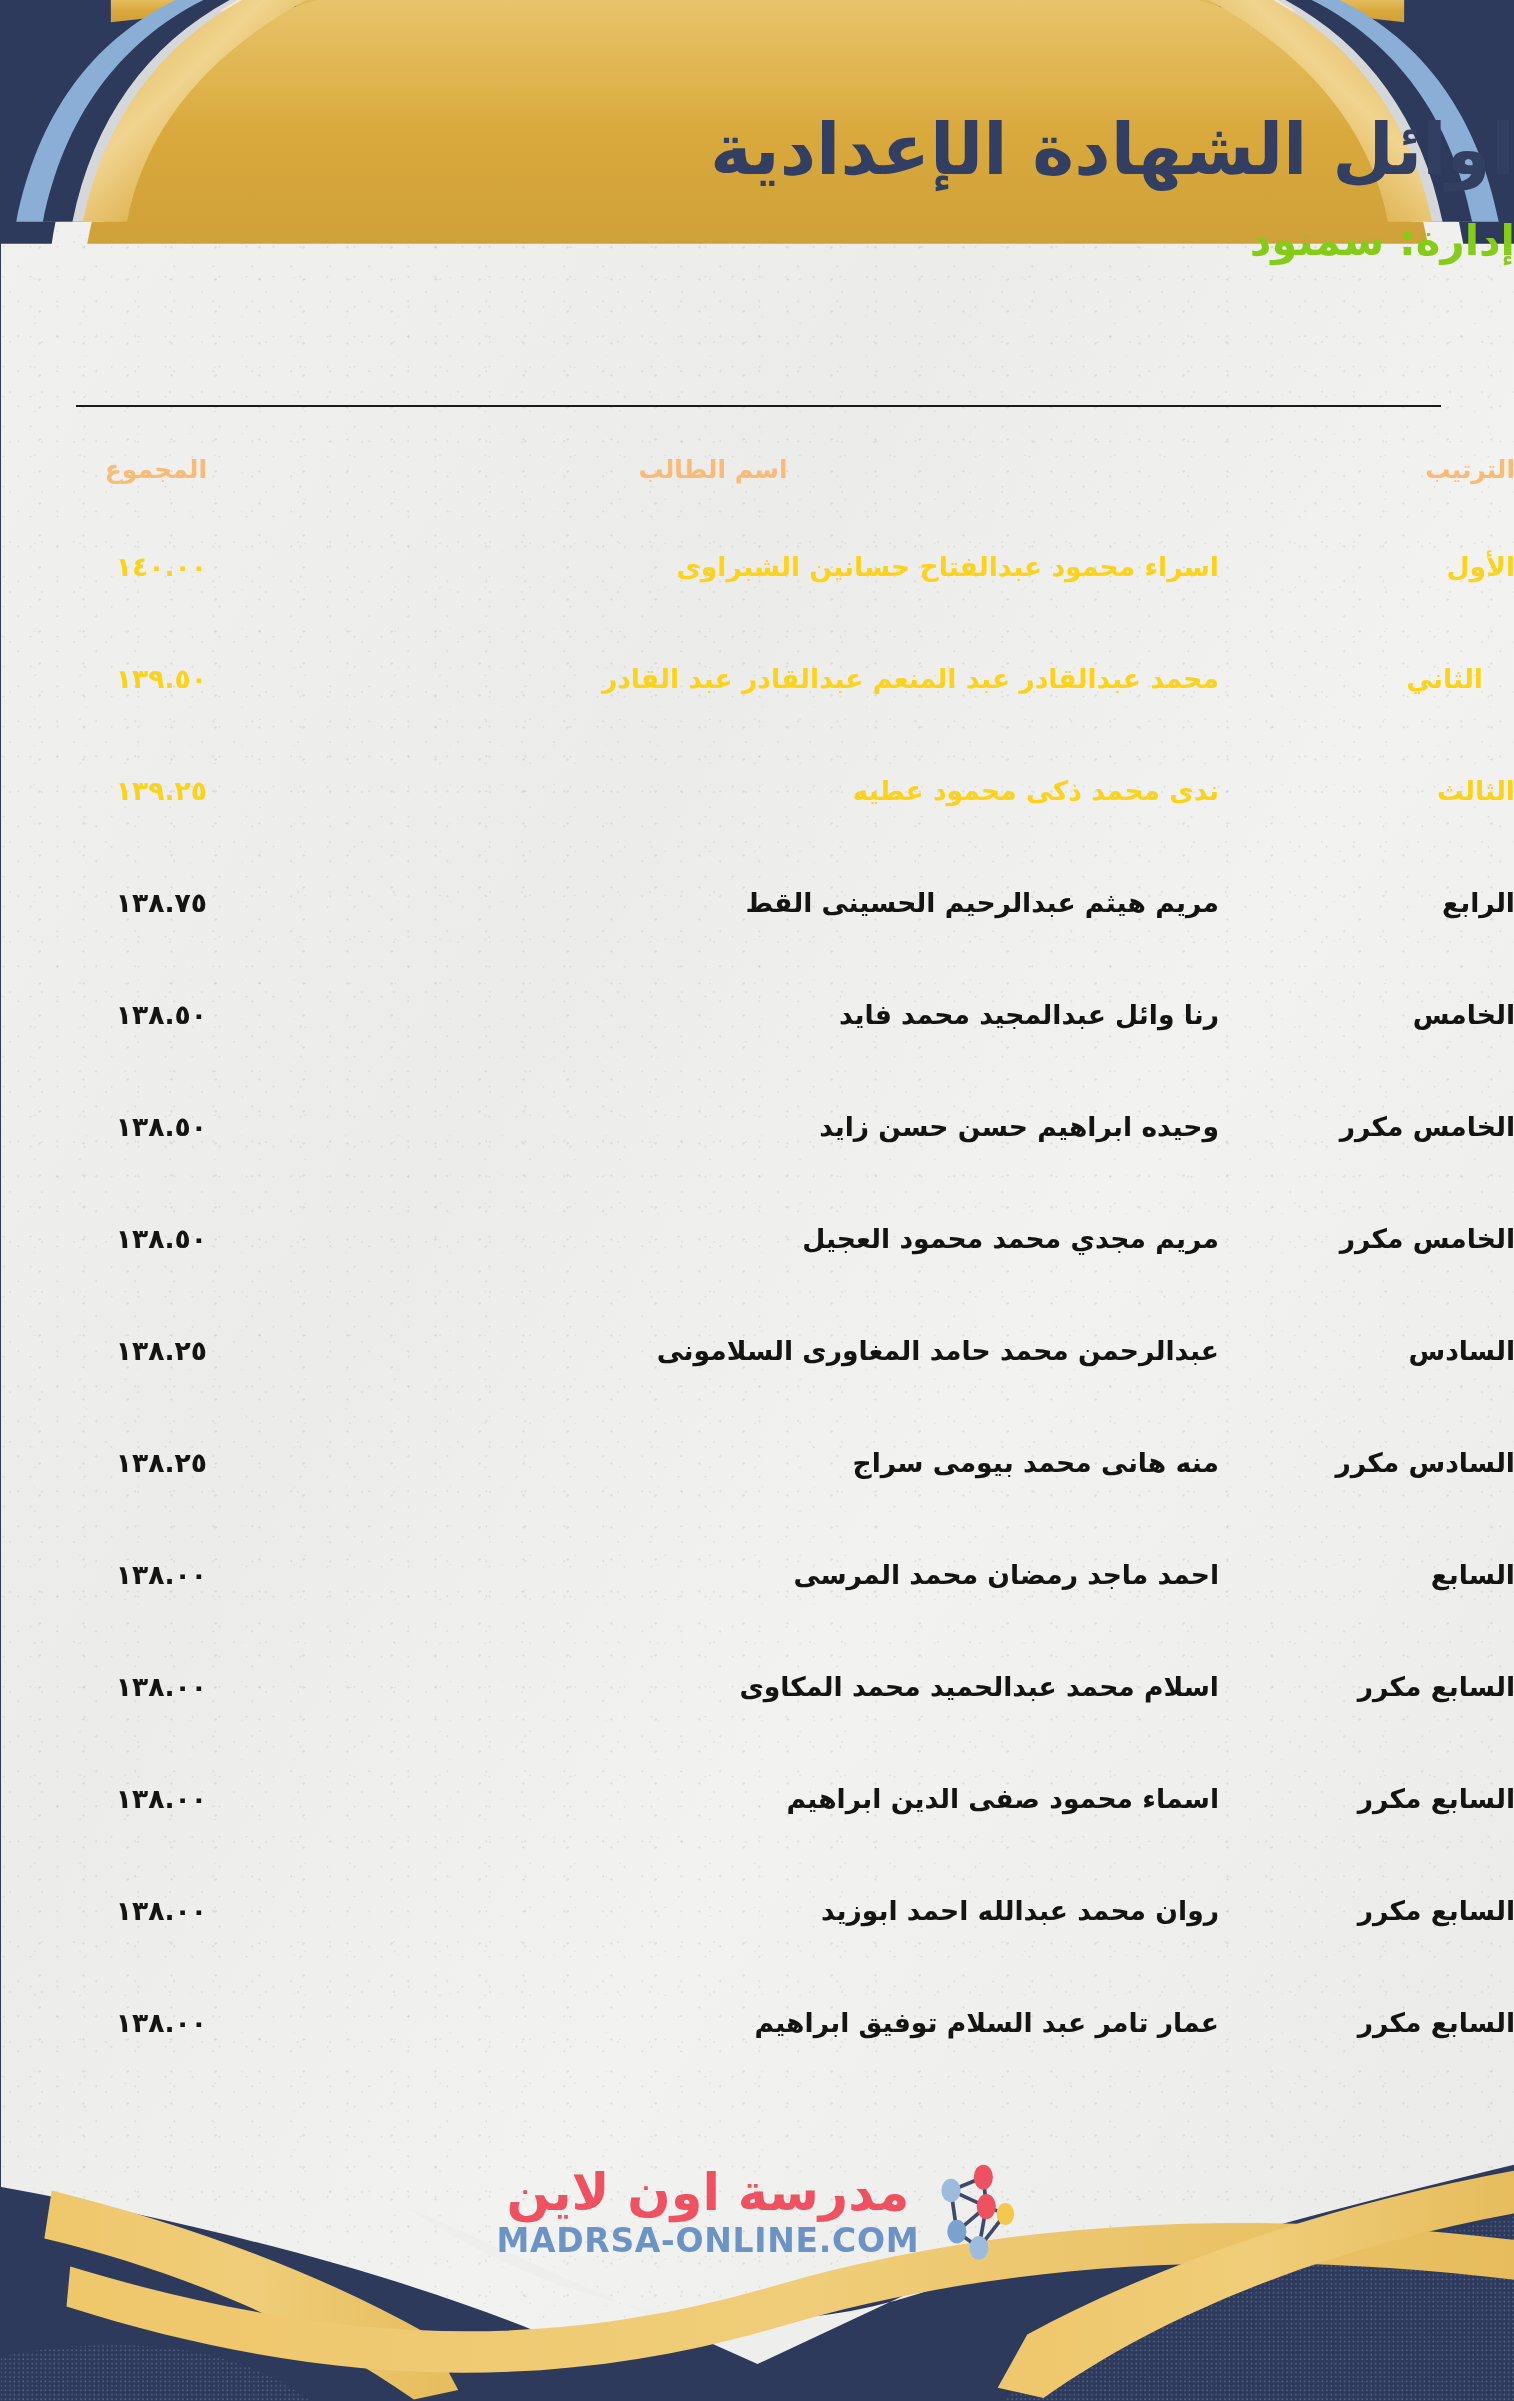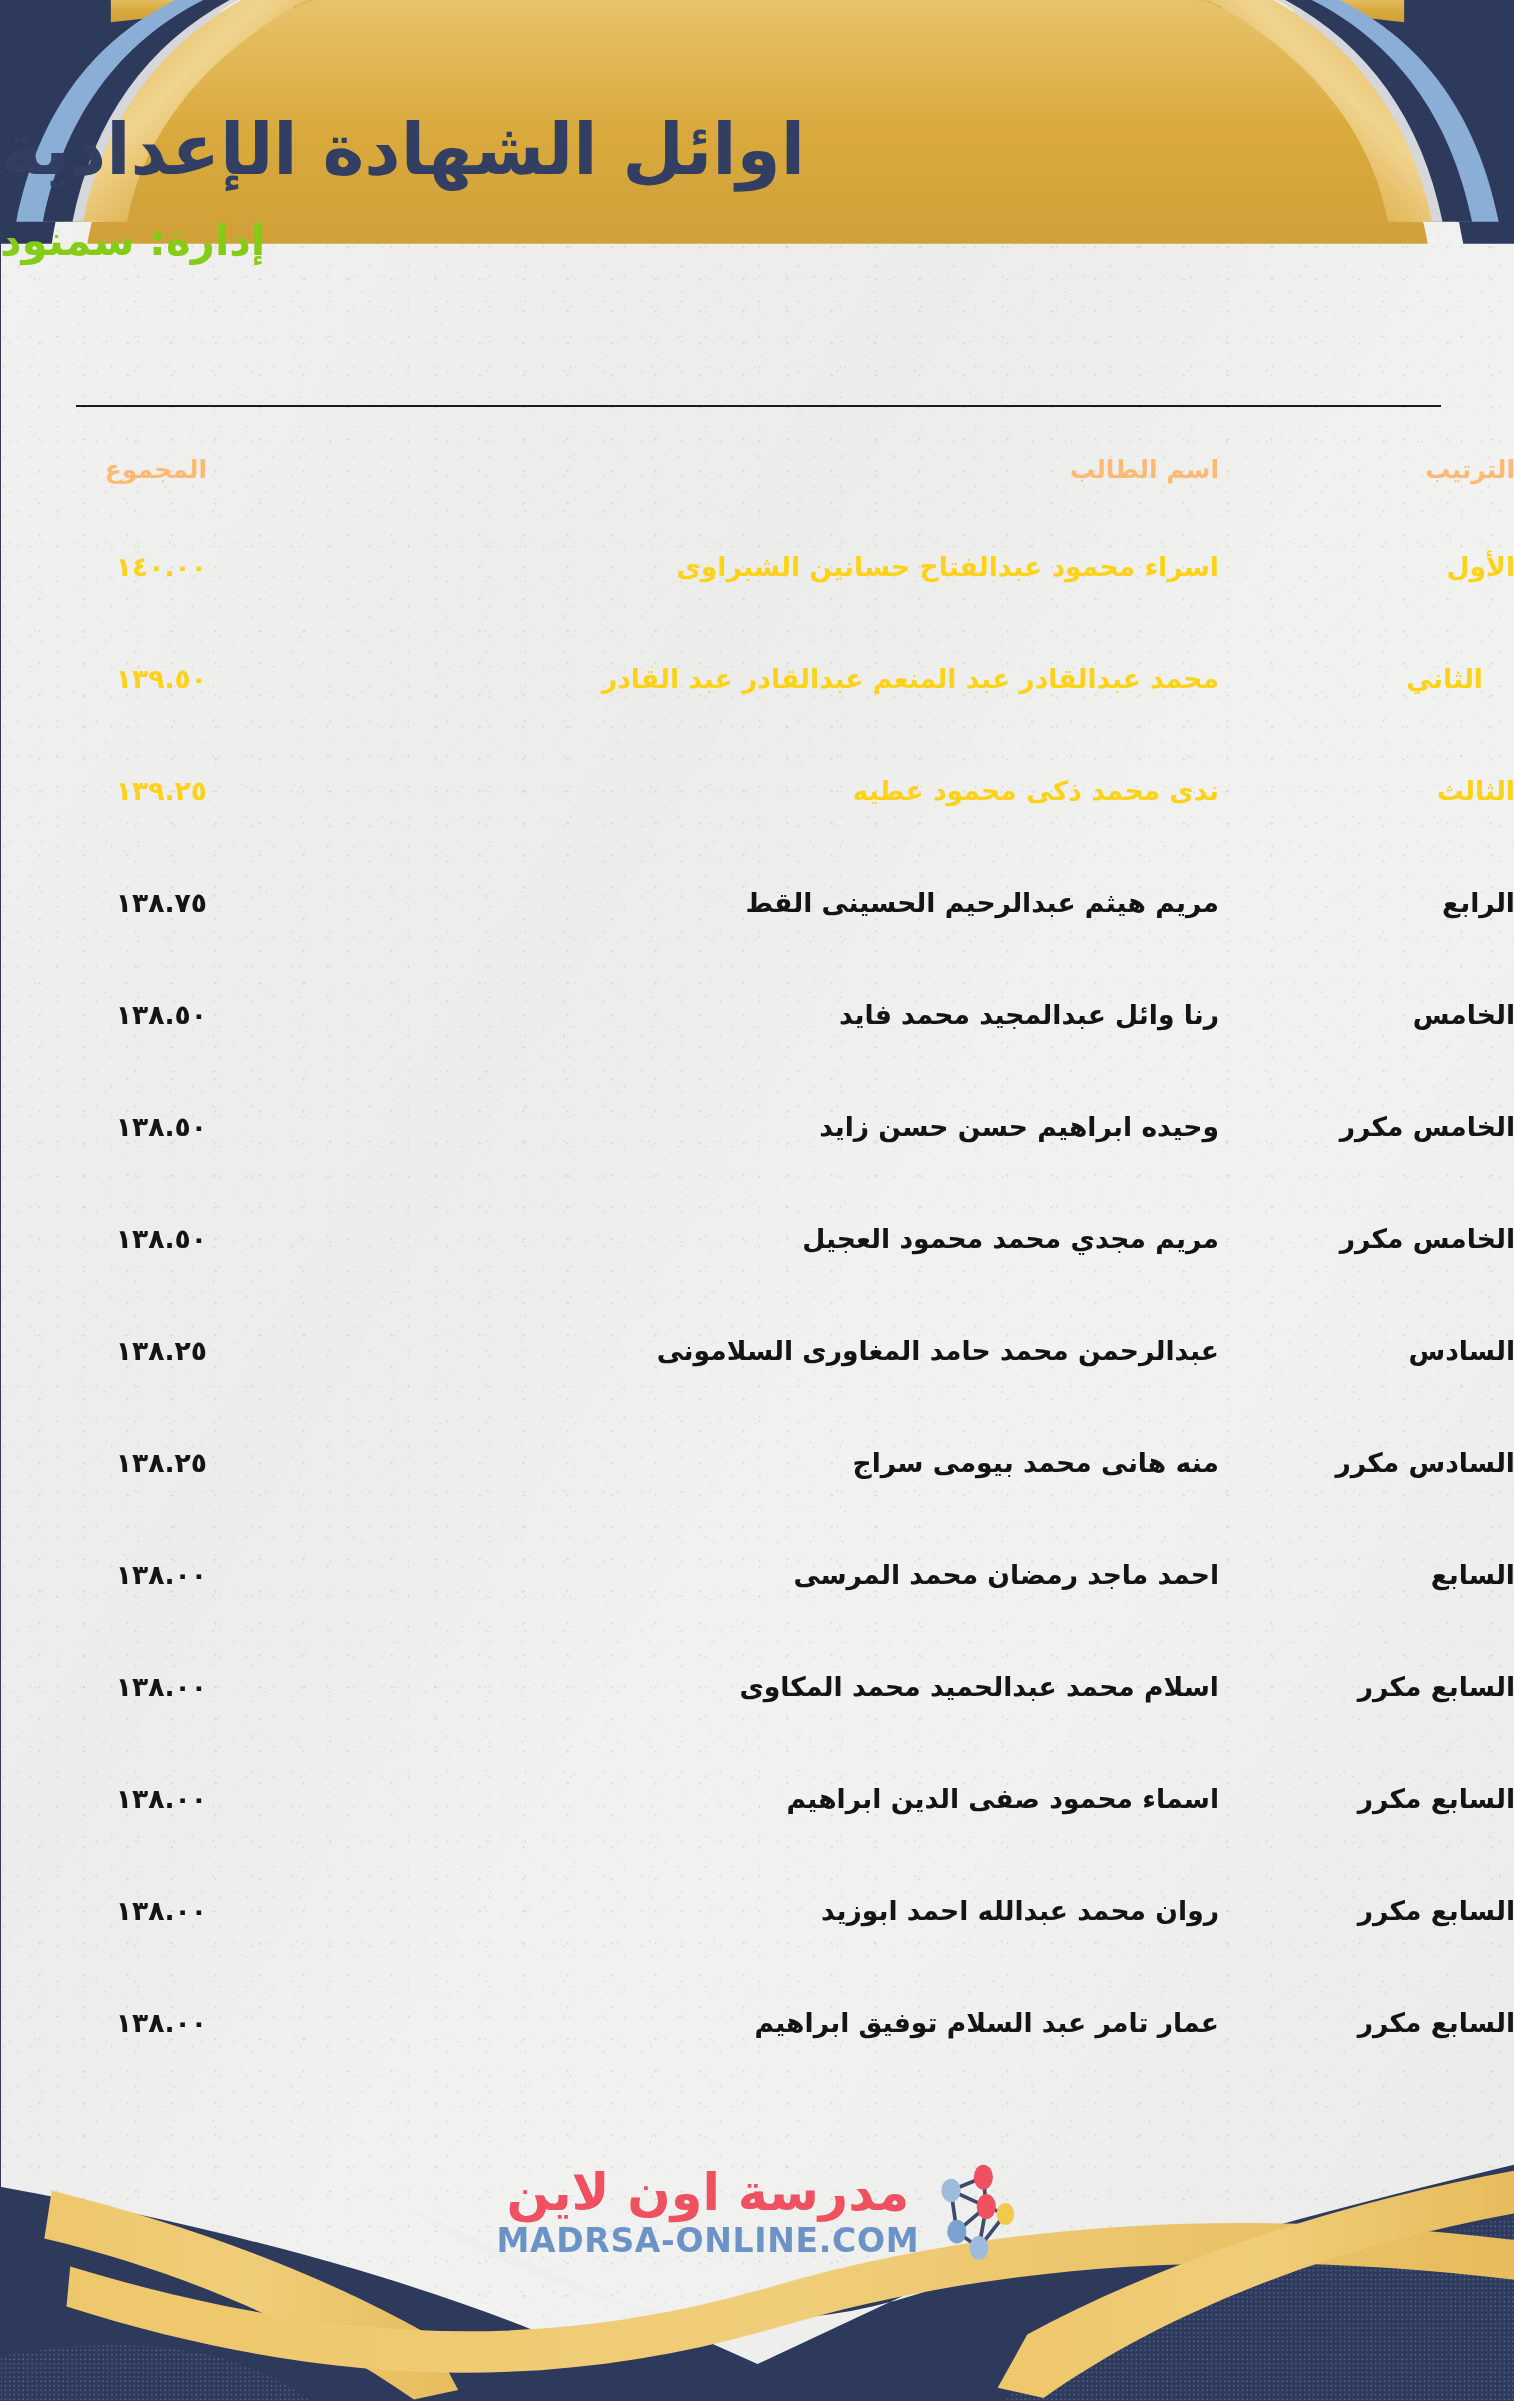--- a/index.html
+++ b/index.html
@@ -53,21 +53,21 @@
     width:1515px;
     height:2401px;
     pointer-events:none;
   }
 
   
   .header-block {
     position:absolute;
     left:0; top:0;
     width:1515px;
-    text-align:left;
+    text-align:right;
   }
 
   .doc-title {
     margin-top:111px;
     font-family:"DejaVu Sans", sans-serif;
     font-size:71px;
     font-weight:700;
     color:#323f63;
     letter-spacing:-0.7px;
     line-height:1.1;
@@ -122,21 +122,21 @@
   }
 
   
   thead th {
     height:81px;
     font-size:25px;
     font-weight:700;
     color:#fdba74;
   }
   th.h-rank  { text-align:right; padding-right:68px; }
-  th.h-name  { text-align:right; }
+  th.h-name  { text-align:center; }
   th.h-total { text-align:right; padding-right:44px; }
 
   
   tbody tr { height:112px; }
 
   td.rank {
     font-size:26.6px;
     font-weight:700;
     color:#141414;
     text-align:right;

